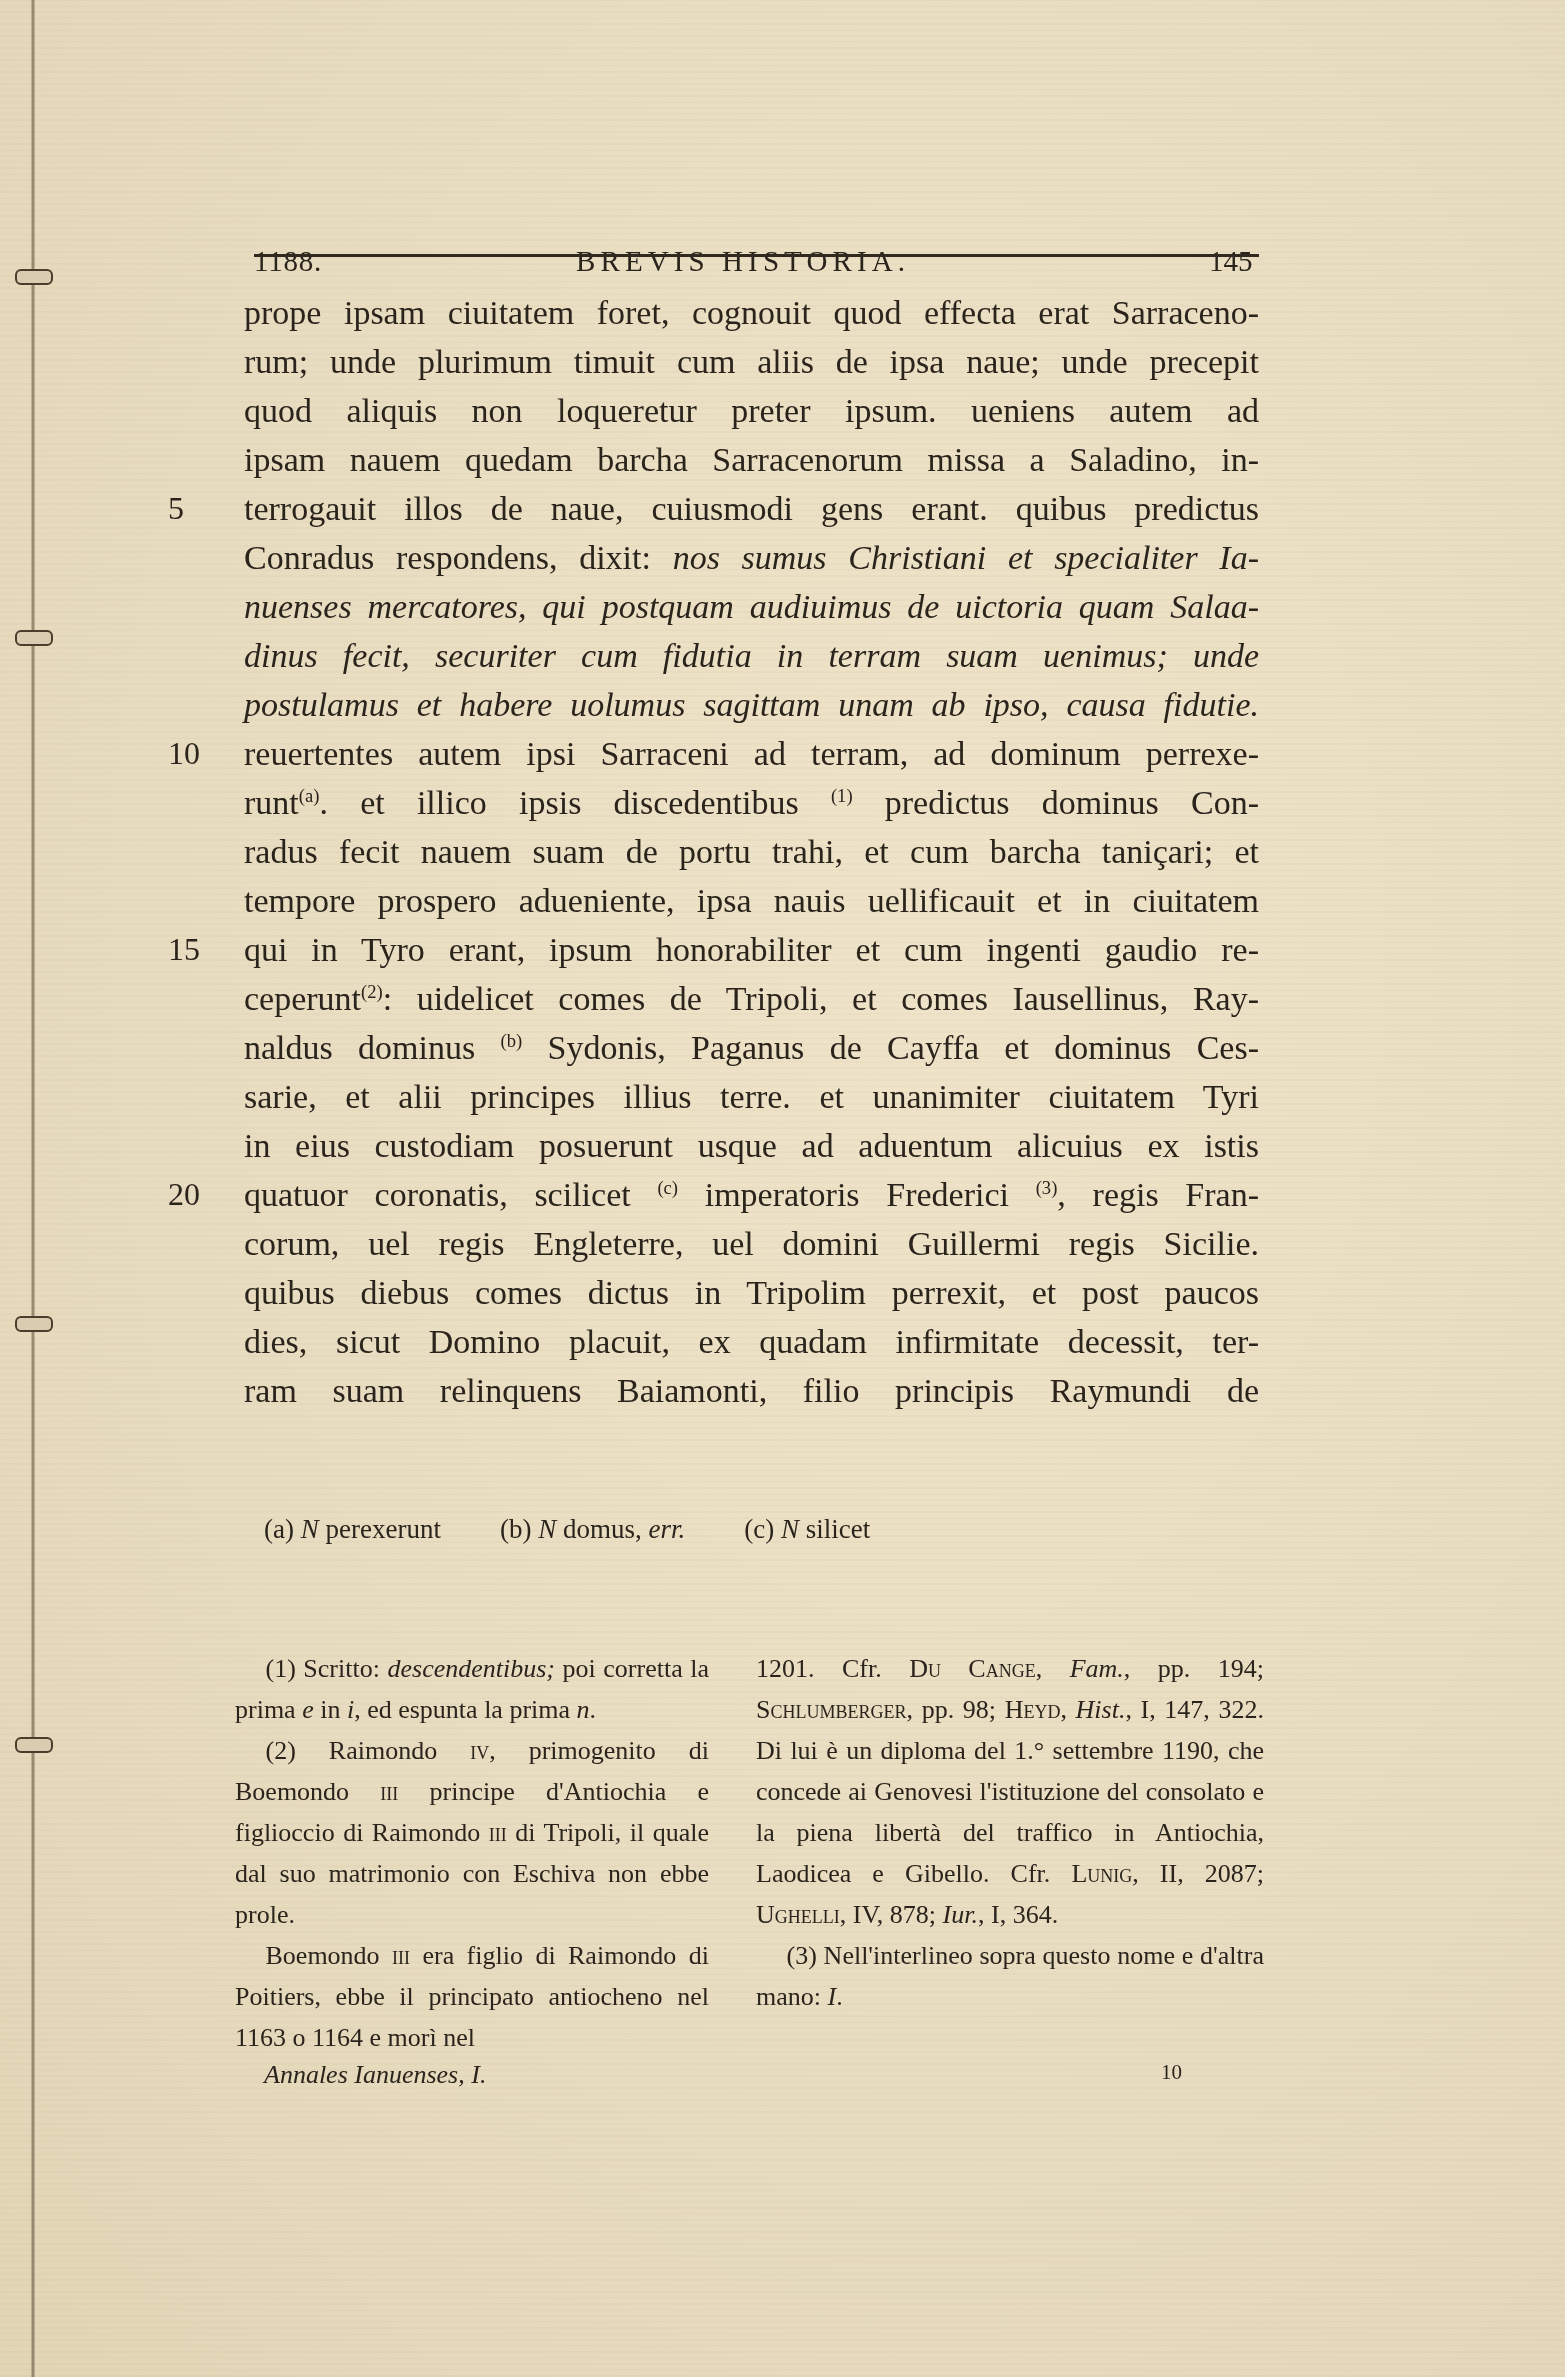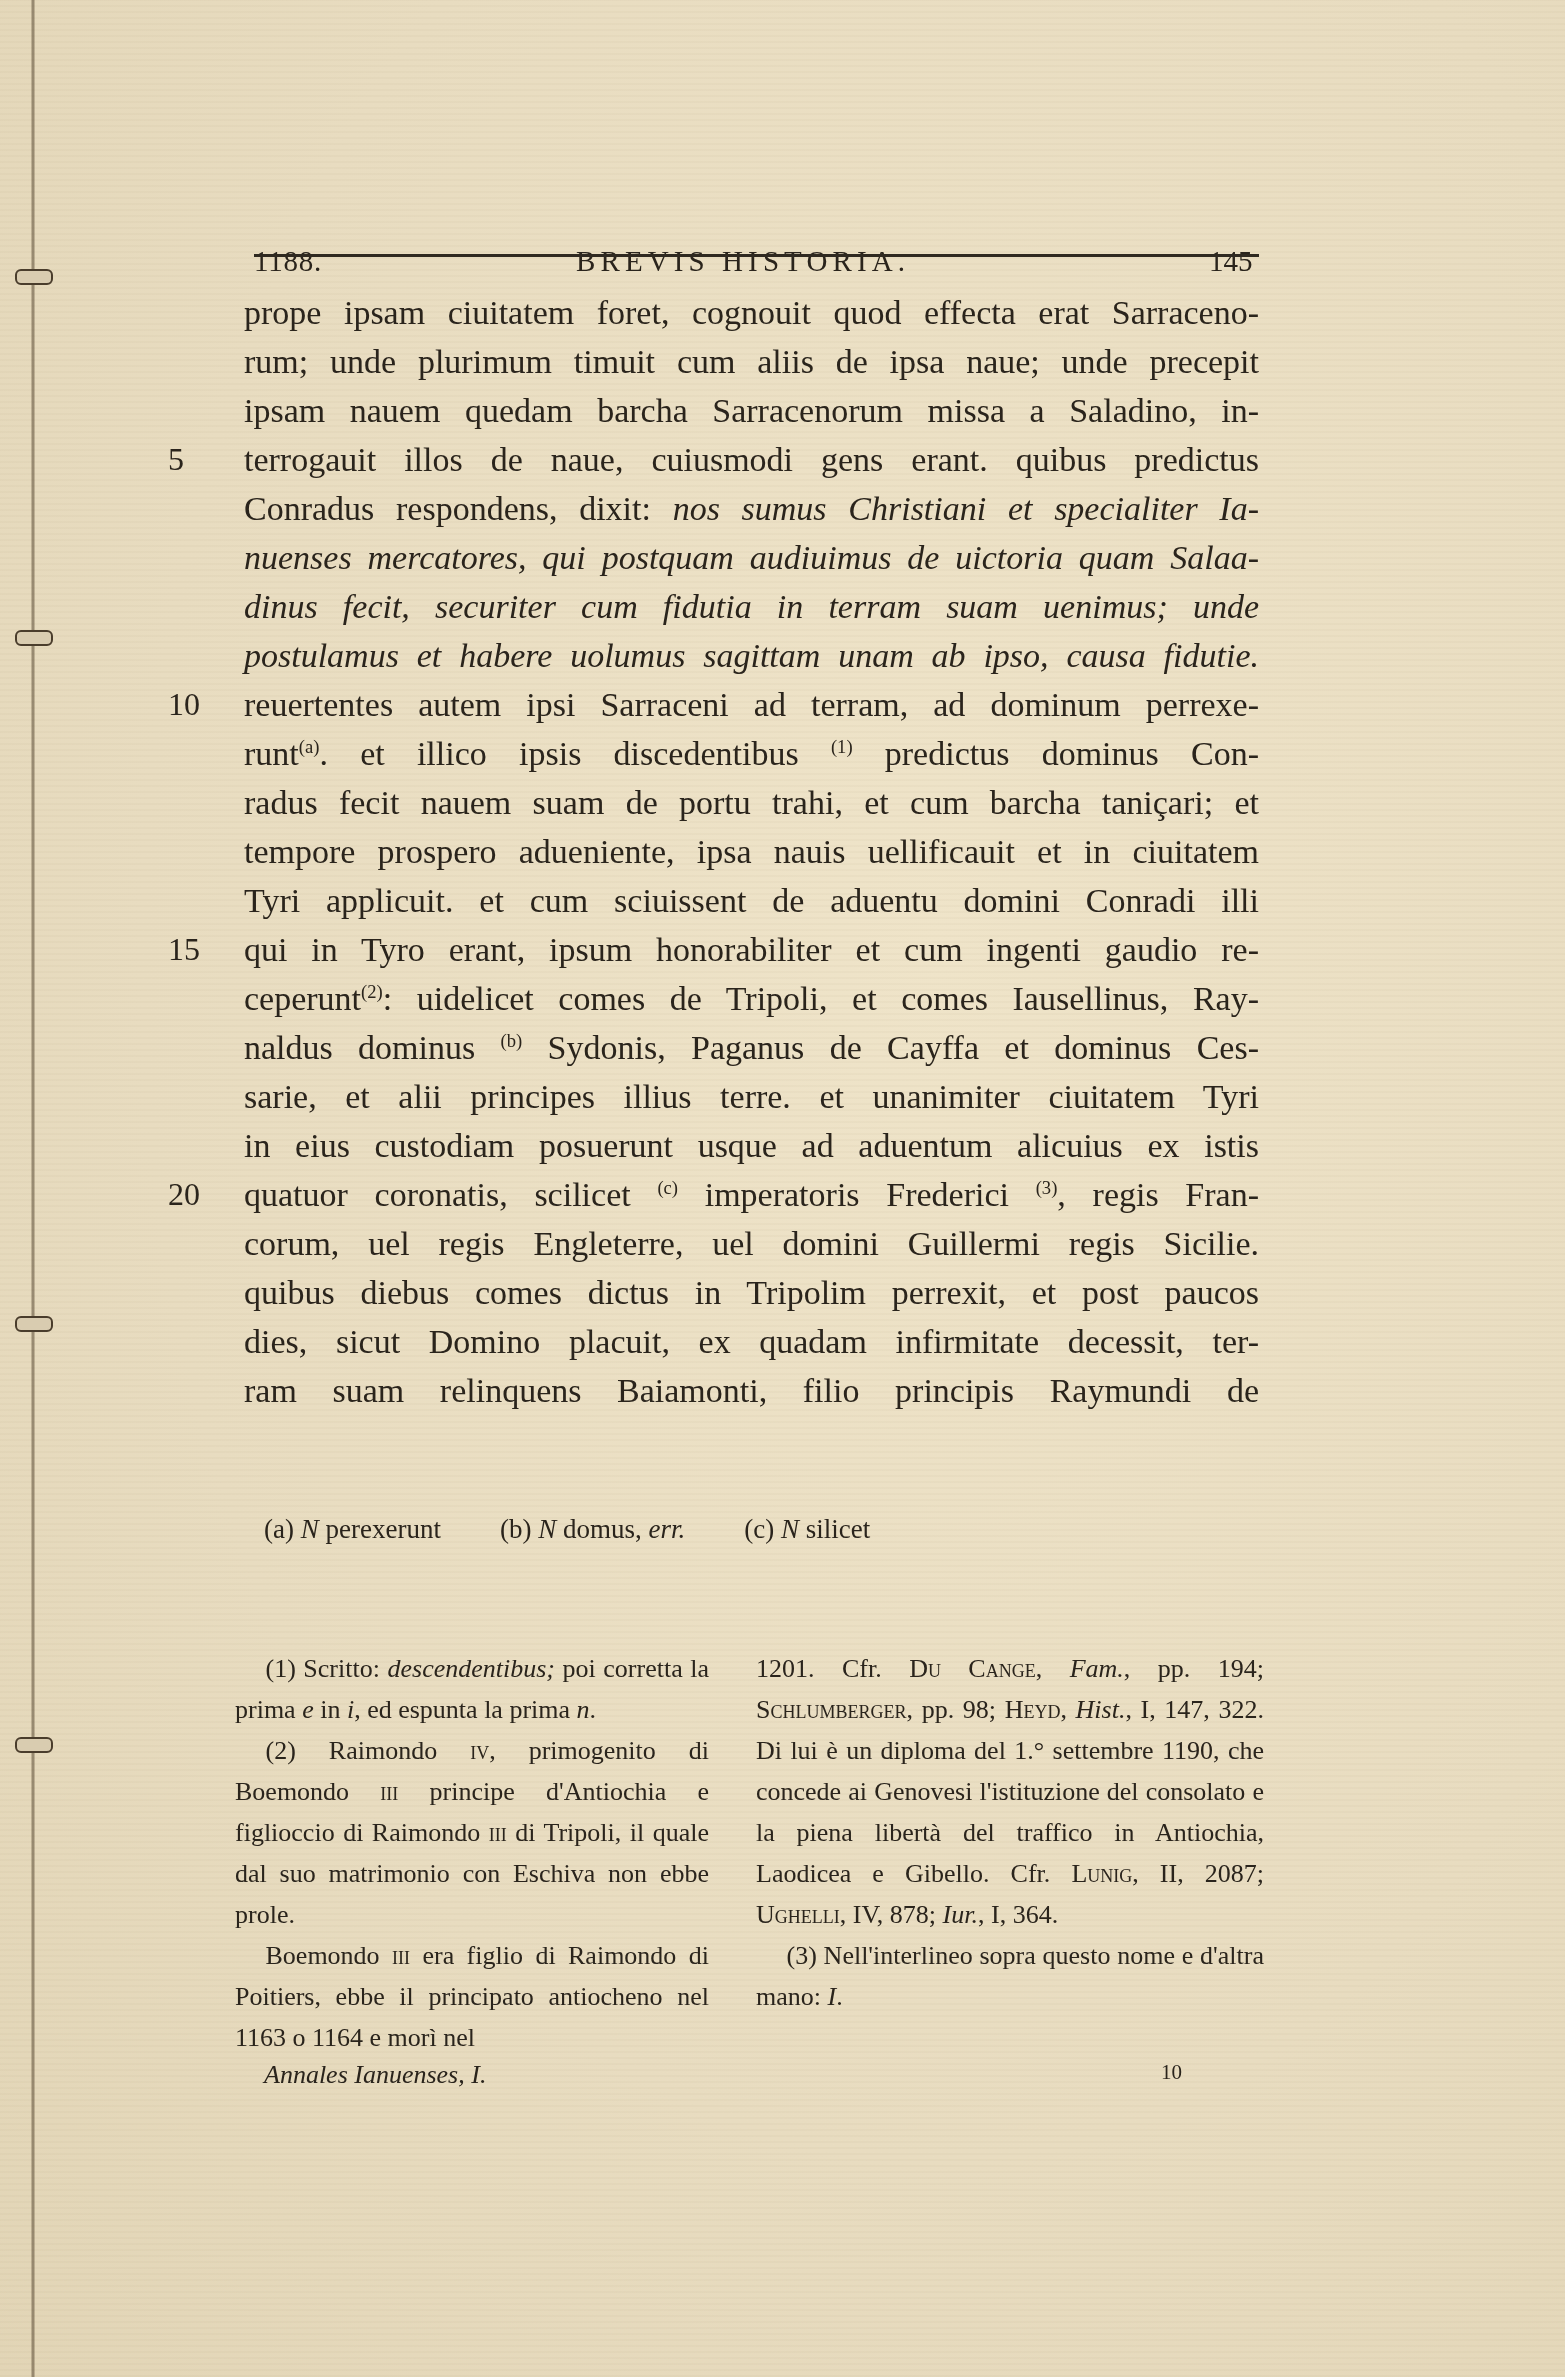--- a/index.html
+++ b/index.html
@@ -70,20 +70,23 @@
 <div class="rule"></div>
 
 <div class="body-text" id="body-text">
     <div class="line">
       <span class="txt"><span>prope ipsam ciuitatem foret, cognouit quod effecta erat Sarraceno-</span></span>
     </div>
     <div class="line">
       <span class="txt"><span>rum; unde plurimum timuit cum aliis de ipsa naue; unde precepit</span></span>
     </div>
     <div class="line">
+      <span class="txt"><span>quod aliquis non loqueretur preter ipsum.   ueniens autem ad</span></span>
+    </div>
+    <div class="line">
       <span class="txt"><span>ipsam nauem quedam barcha Sarracenorum missa a Saladino, in-</span></span>
     </div>
     <div class="line">
       <span class="lineno">5</span>
       <span class="txt"><span>terrogauit illos de naue, cuiusmodi gens erant.   quibus predictus</span></span>
     </div>
     <div class="line">
       <span class="txt"><span>Conradus respondens, dixit: </span><span class="it">nos sumus Christiani et specialiter Ia-</span></span>
     </div>
     <div class="line">
@@ -100,23 +103,20 @@
       <span class="txt"><span>reuertentes autem ipsi Sarraceni ad terram, ad dominum perrexe-</span></span>
     </div>
     <div class="line">
       <span class="txt"><span>runt</span><sup>(a)</sup><span>.   et illico ipsis discedentibus </span><sup>(1)</sup><span> predictus dominus Con-</span></span>
     </div>
     <div class="line">
       <span class="txt"><span>radus fecit nauem suam de portu trahi, et cum barcha taniçari; et</span></span>
     </div>
     <div class="line">
       <span class="txt"><span>tempore prospero adueniente, ipsa nauis uellificauit et in ciuitatem</span></span>
-    </div>
-    <div class="line">
-      <span class="txt"><span>Tyri applicuit.   et cum sciuissent de aduentu domini Conradi illi</span></span>
     </div>
     <div class="line">
       <span class="lineno">15</span>
       <span class="txt"><span>qui in Tyro erant, ipsum honorabiliter et cum ingenti gaudio re-</span></span>
     </div>
     <div class="line">
       <span class="txt"><span>ceperunt</span><sup>(2)</sup><span>: uidelicet comes de Tripoli, et comes Iausellinus, Ray-</span></span>
     </div>
     <div class="line">
       <span class="txt"><span>naldus dominus </span><sup>(b)</sup><span> Sydonis, Paganus de Cayffa et dominus Ces-</span></span>

